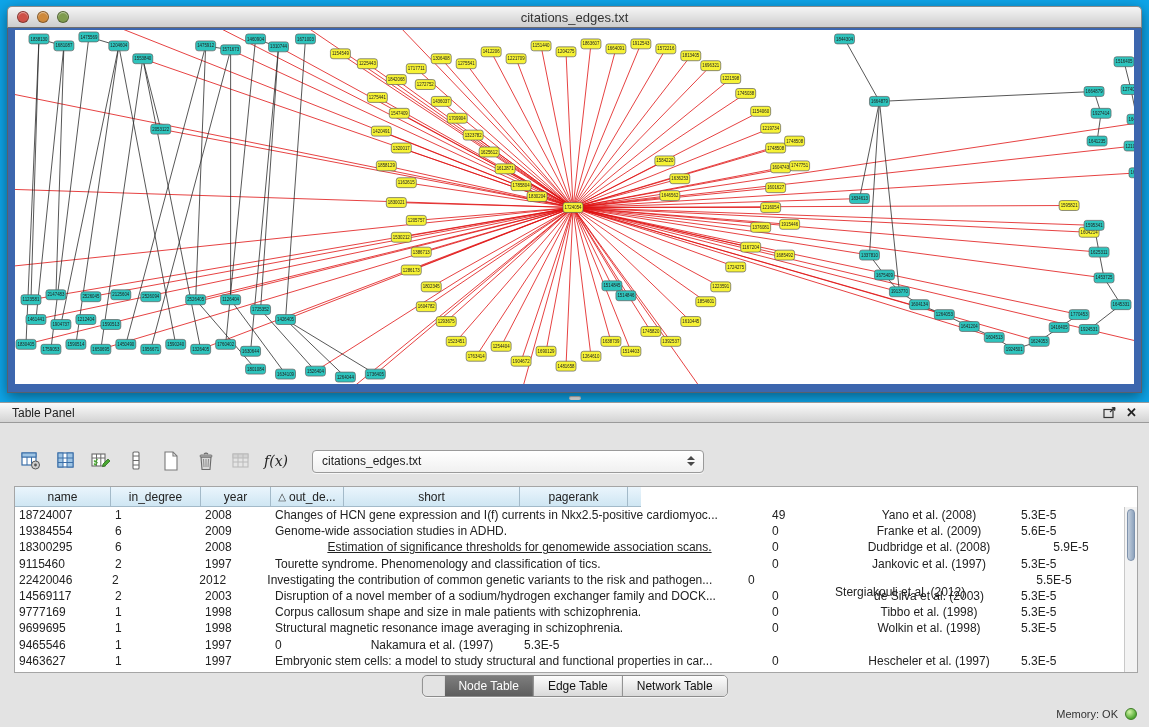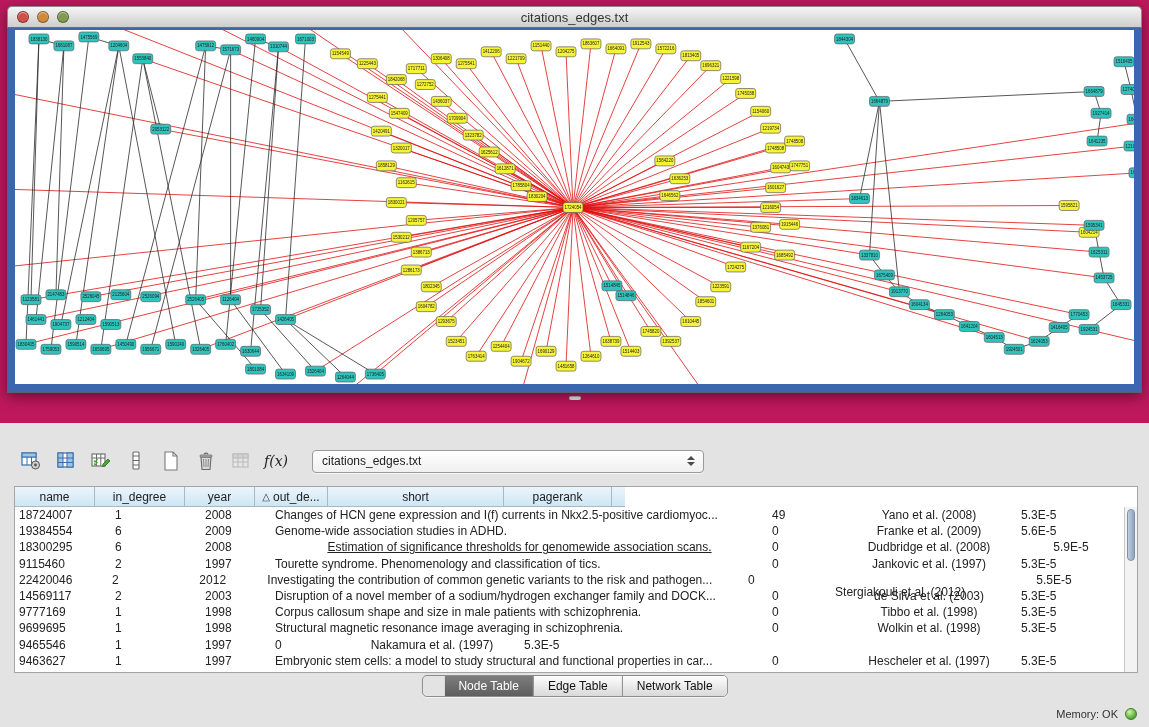--- a/index.html
+++ b/index.html
@@ -1,16 +1,16 @@
 <!DOCTYPE html>
 <html><head>
 <meta charset="utf-8">
 <style>
   html,body{margin:0;padding:0;}
-  .screen{position:relative;width:1149px;height:727px;background:#be185d;font-family:"Liberation Sans",sans-serif;overflow:hidden;color:#222;}
+  .screen{position:relative;width:1149px;height:727px;background:#0ea5e9;font-family:"Liberation Sans",sans-serif;overflow:hidden;color:#222;}
 
   
   .net-window{position:absolute;left:7px;top:6px;width:1135px;height:387px;border-radius:5px 5px 0 0;box-shadow:0 4px 14px rgba(0,0,0,.45);}
   .titlebar{height:22px;background:linear-gradient(#f5f5f5,#cdcdcd);border:1px solid #8b8b8b;border-bottom:1px solid #6e6e6e;border-radius:5px 5px 0 0;box-sizing:border-box;position:relative;display:flex;align-items:center;justify-content:center;}
   .win-title{font-size:13px;color:#333;}
   .traffic{position:absolute;left:9px;top:4px;display:flex;gap:8px;}
   .light{width:12px;height:12px;border-radius:50%;box-sizing:border-box;border:1px solid rgba(0,0,0,.35);box-shadow:inset 0 1px 1px rgba(255,255,255,.5);}
   .frame{position:absolute;top:22px;left:0;right:0;bottom:0;background:#3c66ae;border-left:1px solid #56606e;border-right:1px solid #56606e;border-bottom:1px solid #56606e;padding:2px 7px 8px 7px;box-sizing:border-box;}
   .canvas{width:100%;height:100%;background:#ffffff;position:relative;overflow:hidden;}
   .canvas svg{position:absolute;inset:0;width:100%;height:100%;}
@@ -805,20 +805,32 @@
                 <text y="1.6" text-anchor="middle" font-size="4.5" fill="#222" textLength="17" lengthAdjust="spacingAndGlyphs">1834613</text>
               </g>
             </g>
           </svg>
       </div>
     </div>
   </div>
 
   <div class="splitter"></div>
 
+  <div class="panel-header">
+    <span class="panel-title">Table Panel</span>
+    <div class="panel-header-icons">
+      <span class="float-btn">
+        <svg width="13" height="12" viewBox="0 0 13 12">
+            <rect x="1" y="2.5" width="9" height="8" fill="none" stroke="#333" stroke-width="1.2"></rect>
+            <path d="M7 5 L12 0.5 M12 0.5 L8.8 0.9 M12 0.5 L11.6 3.7" stroke="#333" stroke-width="1.2" fill="none"></path>
+          </svg>
+      </span>
+      <span class="close-btn">✕</span>
+    </div>
+  </div>
 
   <div class="panel-body">
 
     <div class="toolbar">
       <span class="tool-btn">
         <svg width="20" height="20" viewBox="0 0 20 20">
             <rect x="1" y="2" width="14" height="12" fill="#fff" stroke="#3a6ea8" stroke-width="1.2"></rect>
             <path d="M1 6 H15 M6 2 V14 M10.5 2 V14" stroke="#3a6ea8" stroke-width="1"></path>
             <rect x="1" y="2" width="14" height="4" fill="#9ec4e4" stroke="#3a6ea8" stroke-width="1"></rect>
             <circle cx="14.5" cy="14" r="4" fill="#cfcfcf" stroke="#555" stroke-width="1"></circle>
@@ -877,21 +889,21 @@
         <span class="combo-label">citations_edges.txt</span>
         <span class="combo-arrows">
             <span class="tri-up"></span>
             <span class="tri-down"></span>
           </span>
       </div>
     </div>
 
     <div class="datatable">
       <div class="thead">
-          <div class="th" style="width: 80px;">
+          <div class="th" style="width: 96px;">
             <span>name</span>
           </div>
           <div class="th" style="width: 90px;">
             <span>in_degree</span>
           </div>
           <div class="th" style="width: 70px;">
             <span>year</span>
           </div>
           <div class="th" style="width: 73px;">
             <span class="sort">△</span>

